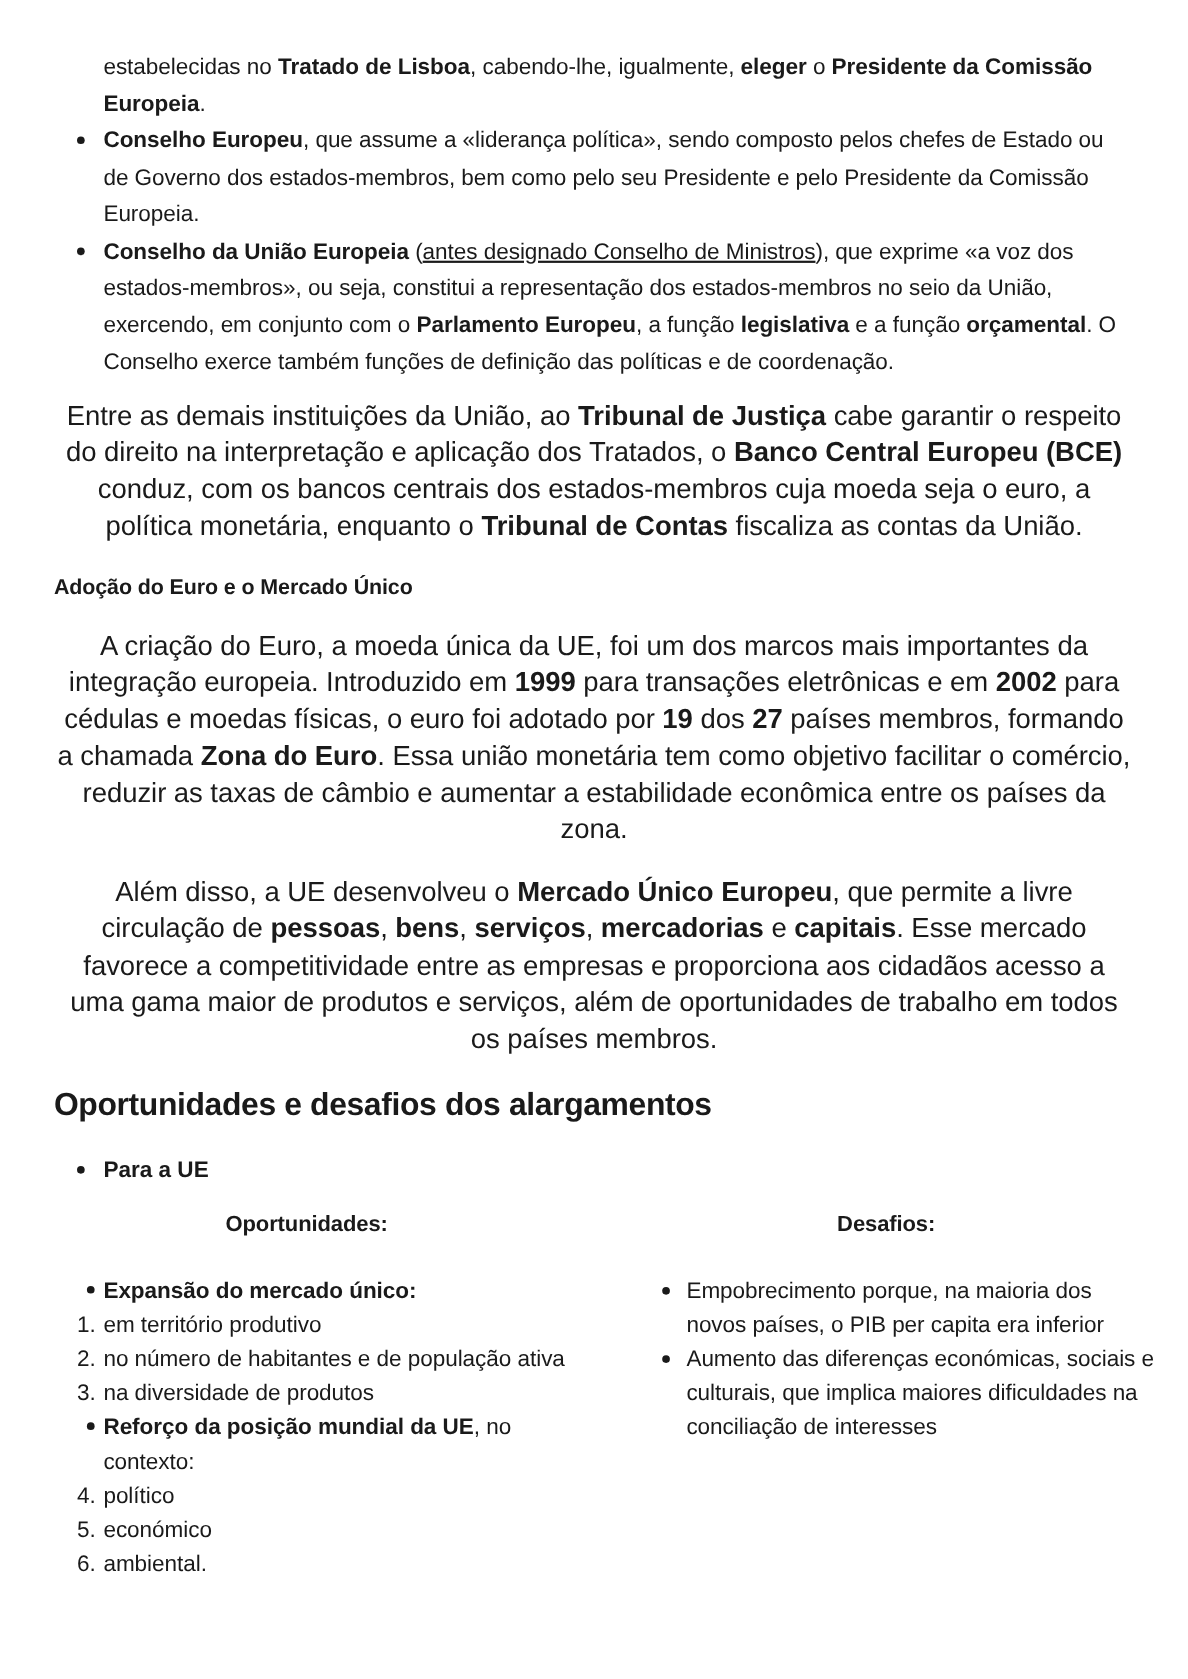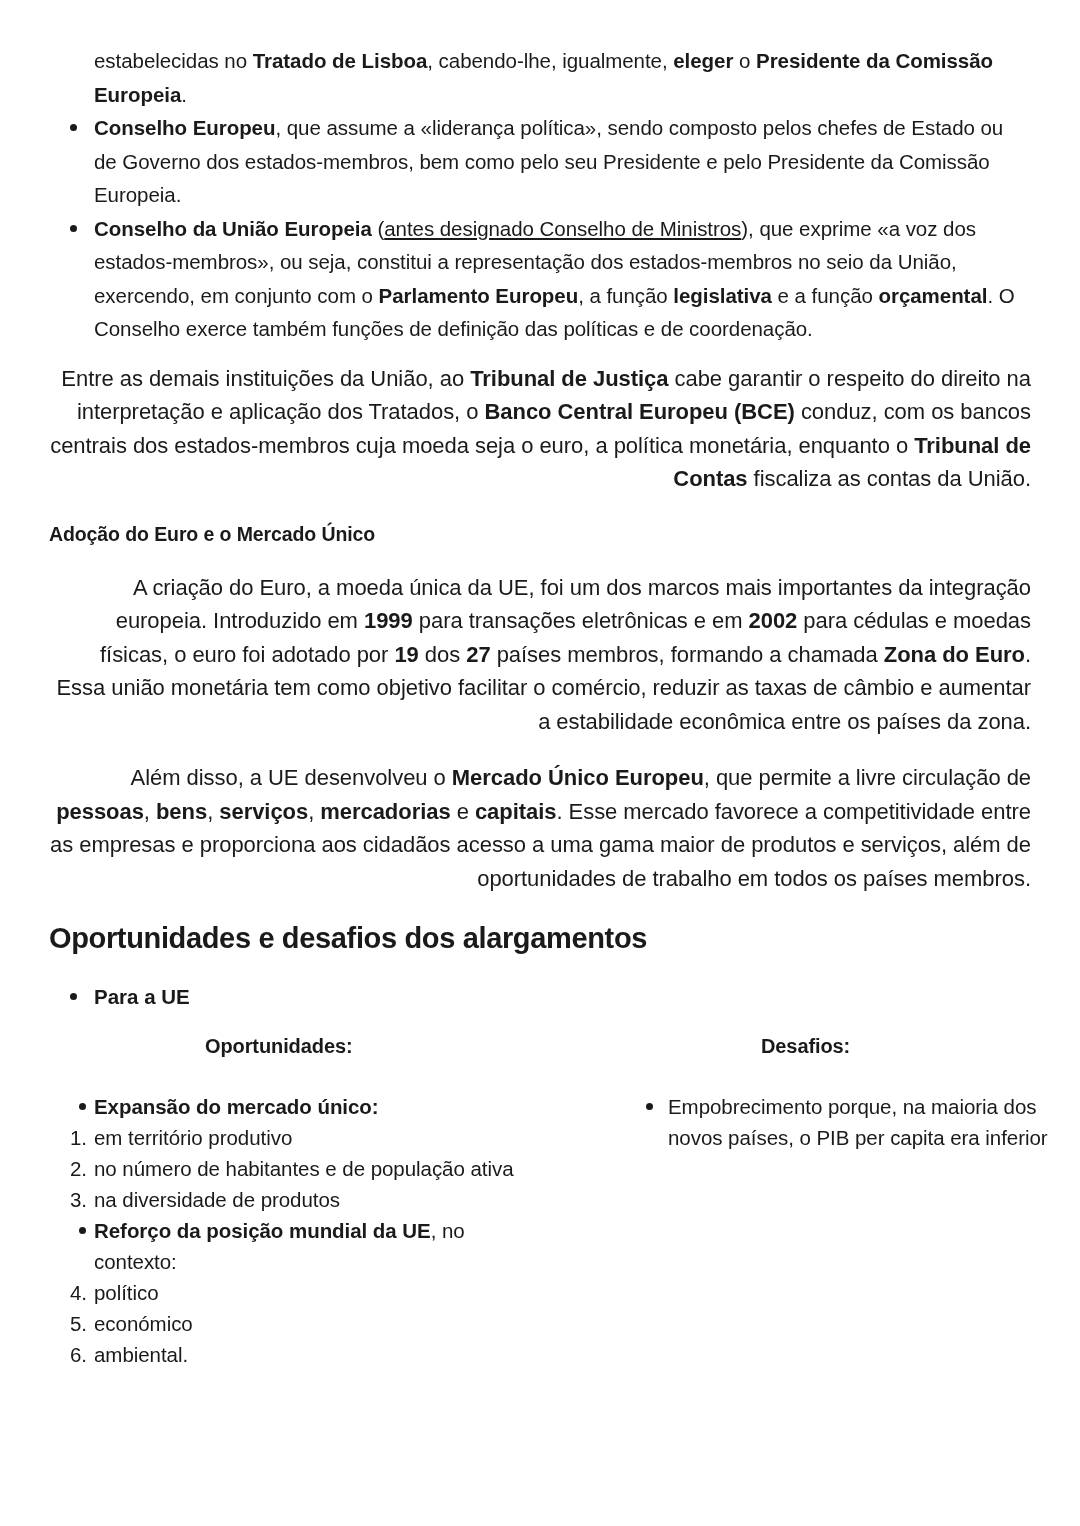--- a/index.html
+++ b/index.html
@@ -24,25 +24,25 @@
     background: #ffffff;
     overflow: hidden;
   }
 
   p, ul, ol, li, h1, h2 {
     margin: 0;
     padding: 0;
   }
 
   .para {
-    font-size: 22px;
+    font-size: 25px;
     line-height: 33.5px;
     letter-spacing: -0.05px;
     margin-bottom: 23px;
-    text-align: right;
+    text-align: center;
   }
 
   
   .inst-list {
     list-style: none;
     font-size: 20.5px;
     line-height: 33.5px;
     letter-spacing: -0.05px;
   }
   .inst-list > li {
@@ -118,21 +118,20 @@
     position: absolute;
     left: 712px;
     top: 0;
   }
 
   
   .cols {
     position: relative;
     display: flex;
     align-items: flex-start;
-    gap: 44px;
   }
   .col-left  { width: 500px; flex: 0 0 500px; }
   .col-right { width: 470px; flex: 0 0 470px; margin-left: 31px; }
 
   .mixlist {
     list-style: none;
     font-size: 20.5px;
     line-height: 31px;
     letter-spacing: -0.05px;
   }
@@ -278,18 +277,22 @@
         </li>
       </ul>
     </div>
 
     <div class="col-right">
       <ul class="rlist">
         <li>
           <span class="dot"></span>
           <span>Empobrecimento porque, na maioria dos novos países, o PIB per capita era inferior</span>
         </li>
+        <li>
+          <span class="dot"></span>
+          <span>Aumento das diferenças económicas, sociais e culturais, que implica maiores dificuldades na conciliação de interesses</span>
+        </li>
       </ul>
     </div>
 
   </div>
 
 </div>
 
 </body></html>

